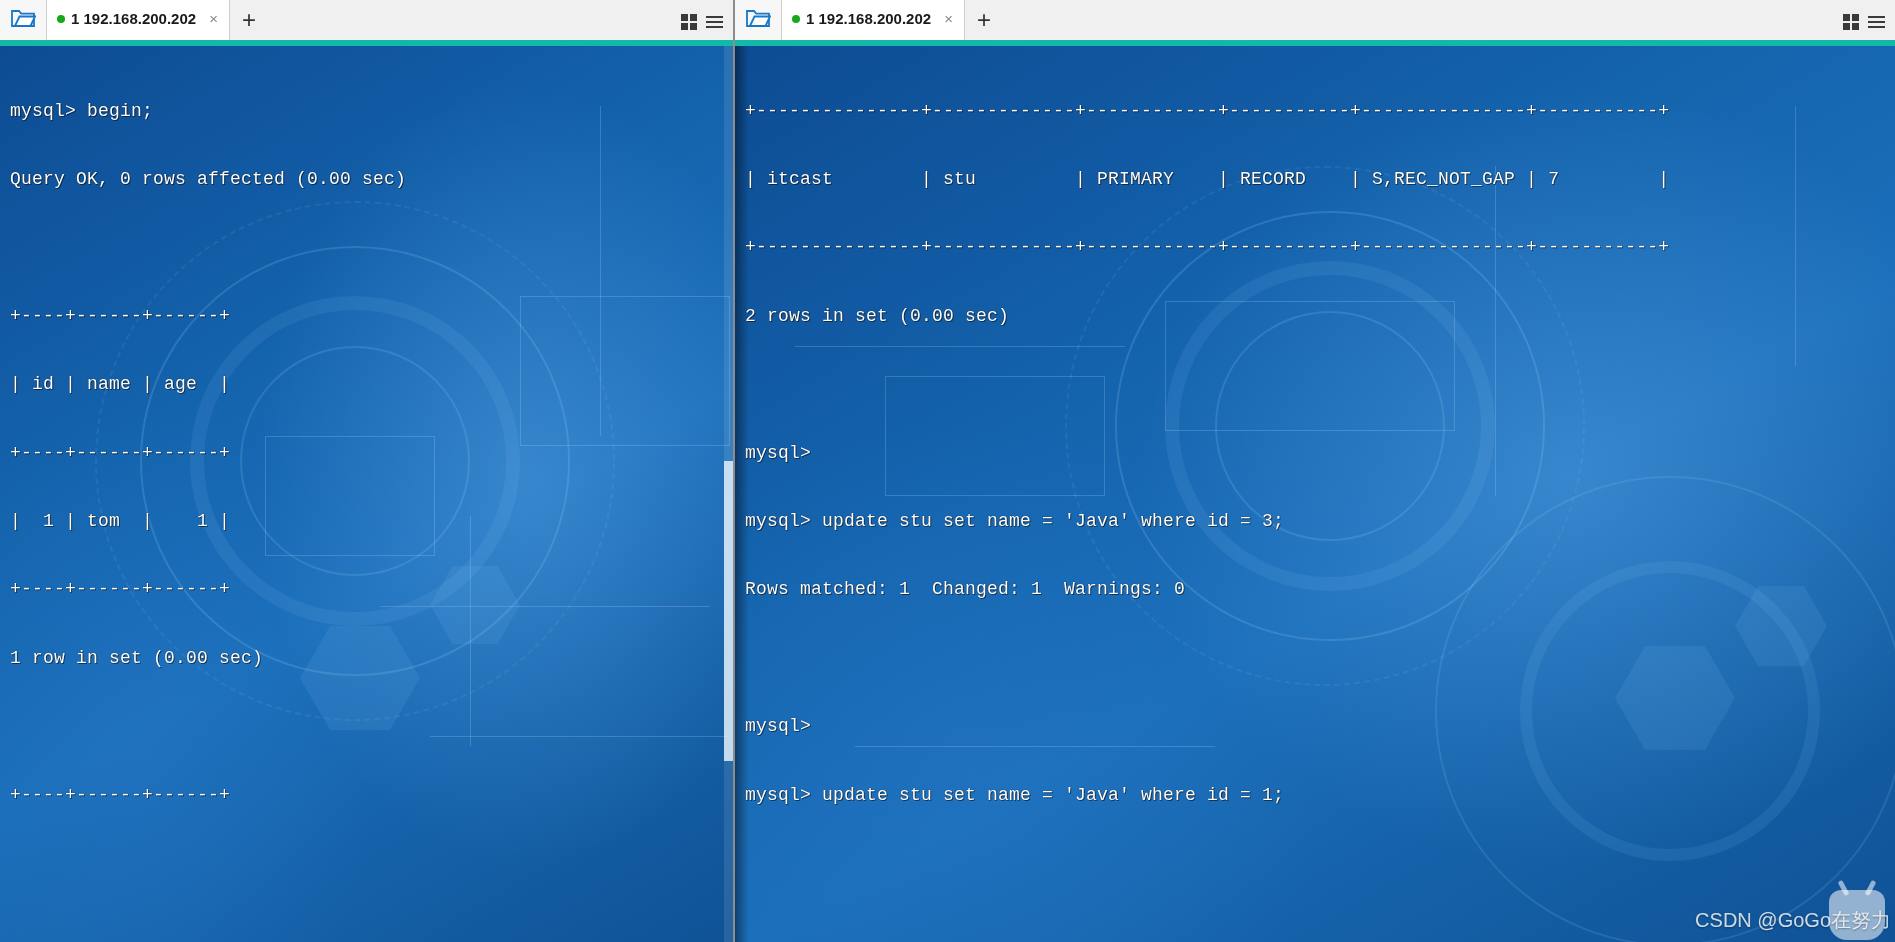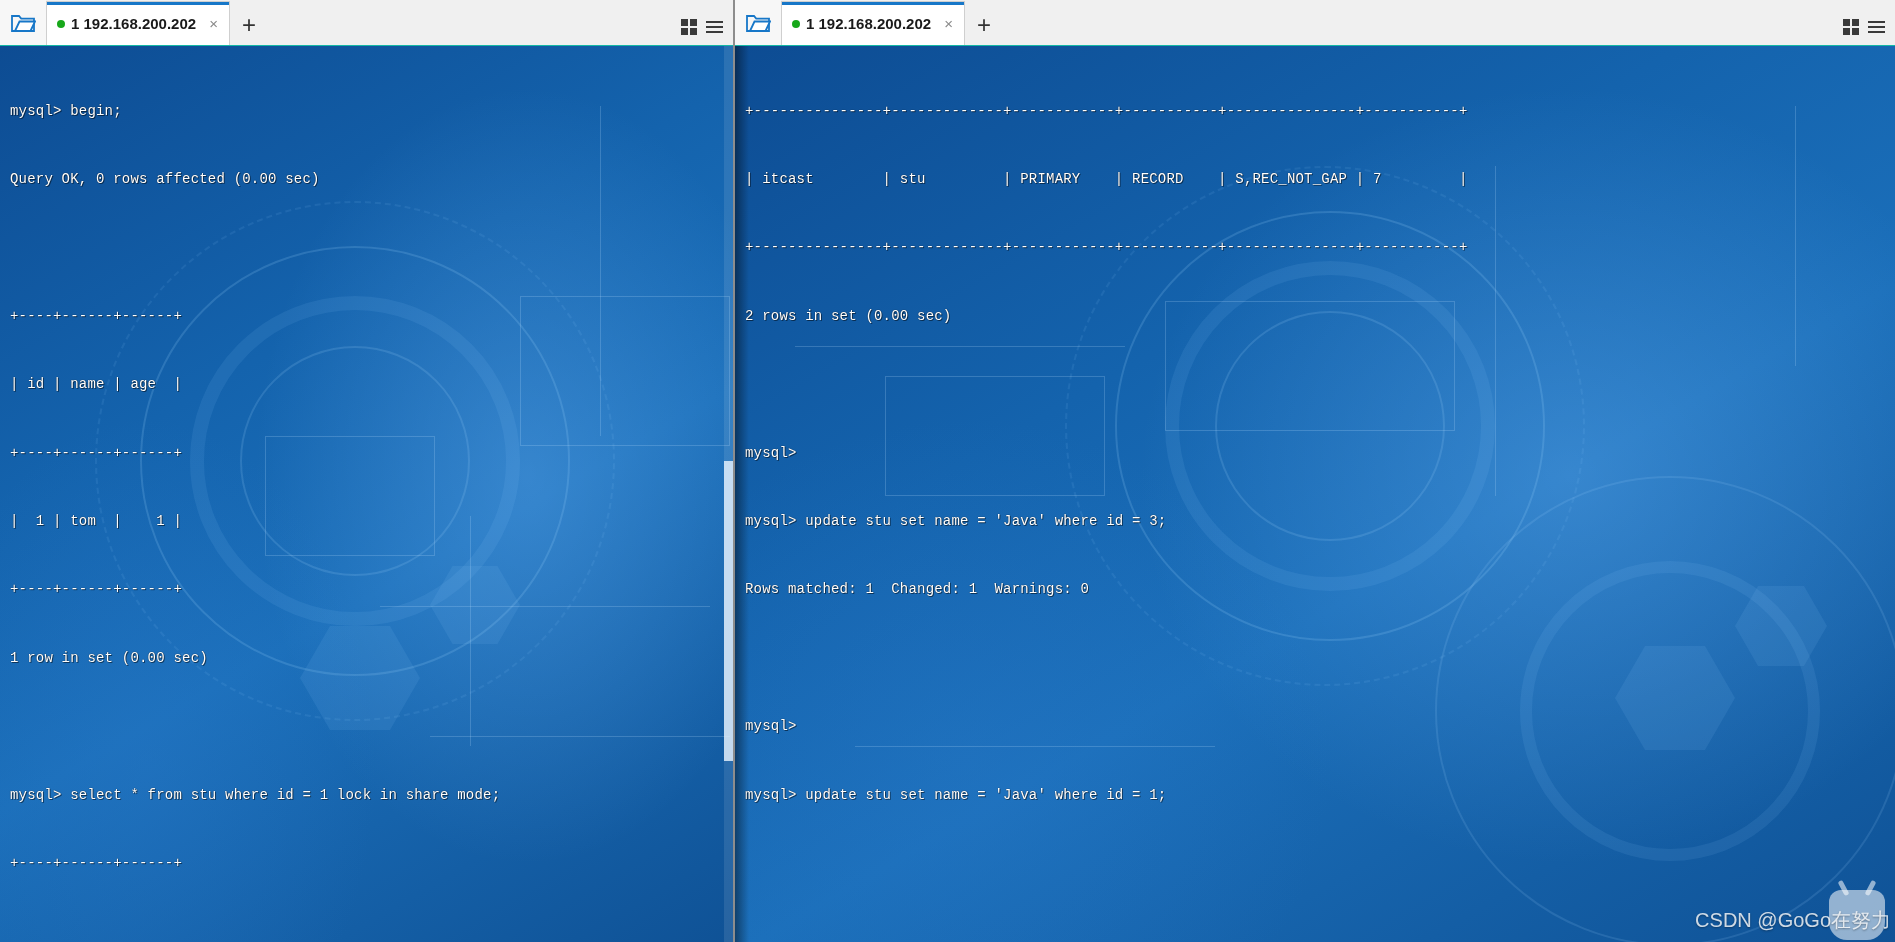--- a/index.html
+++ b/index.html
@@ -13,21 +13,21 @@
 
   
   .pane { position: relative; height: 942px; overflow: hidden; background: #0b4a8f; }
   .pane-left  { width: 735px; border-right: 2px solid #8d8d8d; }
   .pane-right { width: 1160px; }
 
   
   .tabbar {
     position: relative; height: 46px;
     background: #f0f0f0;
-    border-bottom: 1px solid #14b8a6;
+    border-bottom: 6px solid #14b8a6;
     display: flex; align-items: flex-end;
   }
   .folder-btn {
     width: 46px; height: 45px;
     display: flex; align-items: center; justify-content: center;
     background: #f7f7f7;
   }
   .folder-btn svg { display: block; }
   .tab {
     position: relative;
@@ -94,21 +94,21 @@
     background: rgba(150,210,255,0.10);
     clip-path: polygon(25% 0%, 75% 0%, 100% 50%, 75% 100%, 25% 100%, 0% 50%);
   }
   .wall .ln { position: absolute; background: rgba(185,225,255,0.22); }
   .wall .bx { position: absolute; border: 1px solid rgba(185,225,255,0.22); }
 
   .term-text {
     position: absolute; inset: 0;
     padding: 8px 16px 0 10px;
     font-family: "Liberation Mono", "DejaVu Sans Mono", monospace;
-    font-size: 14px;
+    font-size: 18px;
     line-height: 22.8px;
     color: #ffffff;
     white-space: pre;
     text-shadow: 0 0 1px rgba(0,0,0,0.85), 1px 1px 0 rgba(0,0,0,0.45);
     letter-spacing: 0.2px;
   }
   .term-line { height: 22.8px; }
 
   
   .pane-right .term::before {
@@ -214,21 +214,20 @@
         <div class="term-line">mysql&gt; begin;</div>
         <div class="term-line">Query OK, 0 rows affected (0.00 sec)</div>
         <div class="term-line"></div>
         <div class="term-line">+----+------+------+</div>
         <div class="term-line">| id | name | age  |</div>
         <div class="term-line">+----+------+------+</div>
         <div class="term-line">|  1 | tom  |    1 |</div>
         <div class="term-line">+----+------+------+</div>
         <div class="term-line">1 row in set (0.00 sec)</div>
         <div class="term-line"></div>
-        <div class="term-line">mysql&gt; select * from stu where id = 1 lock in share mode;</div>
         <div class="term-line">+----+------+------+</div>
         
         
         
         
         
         
         
         
         

